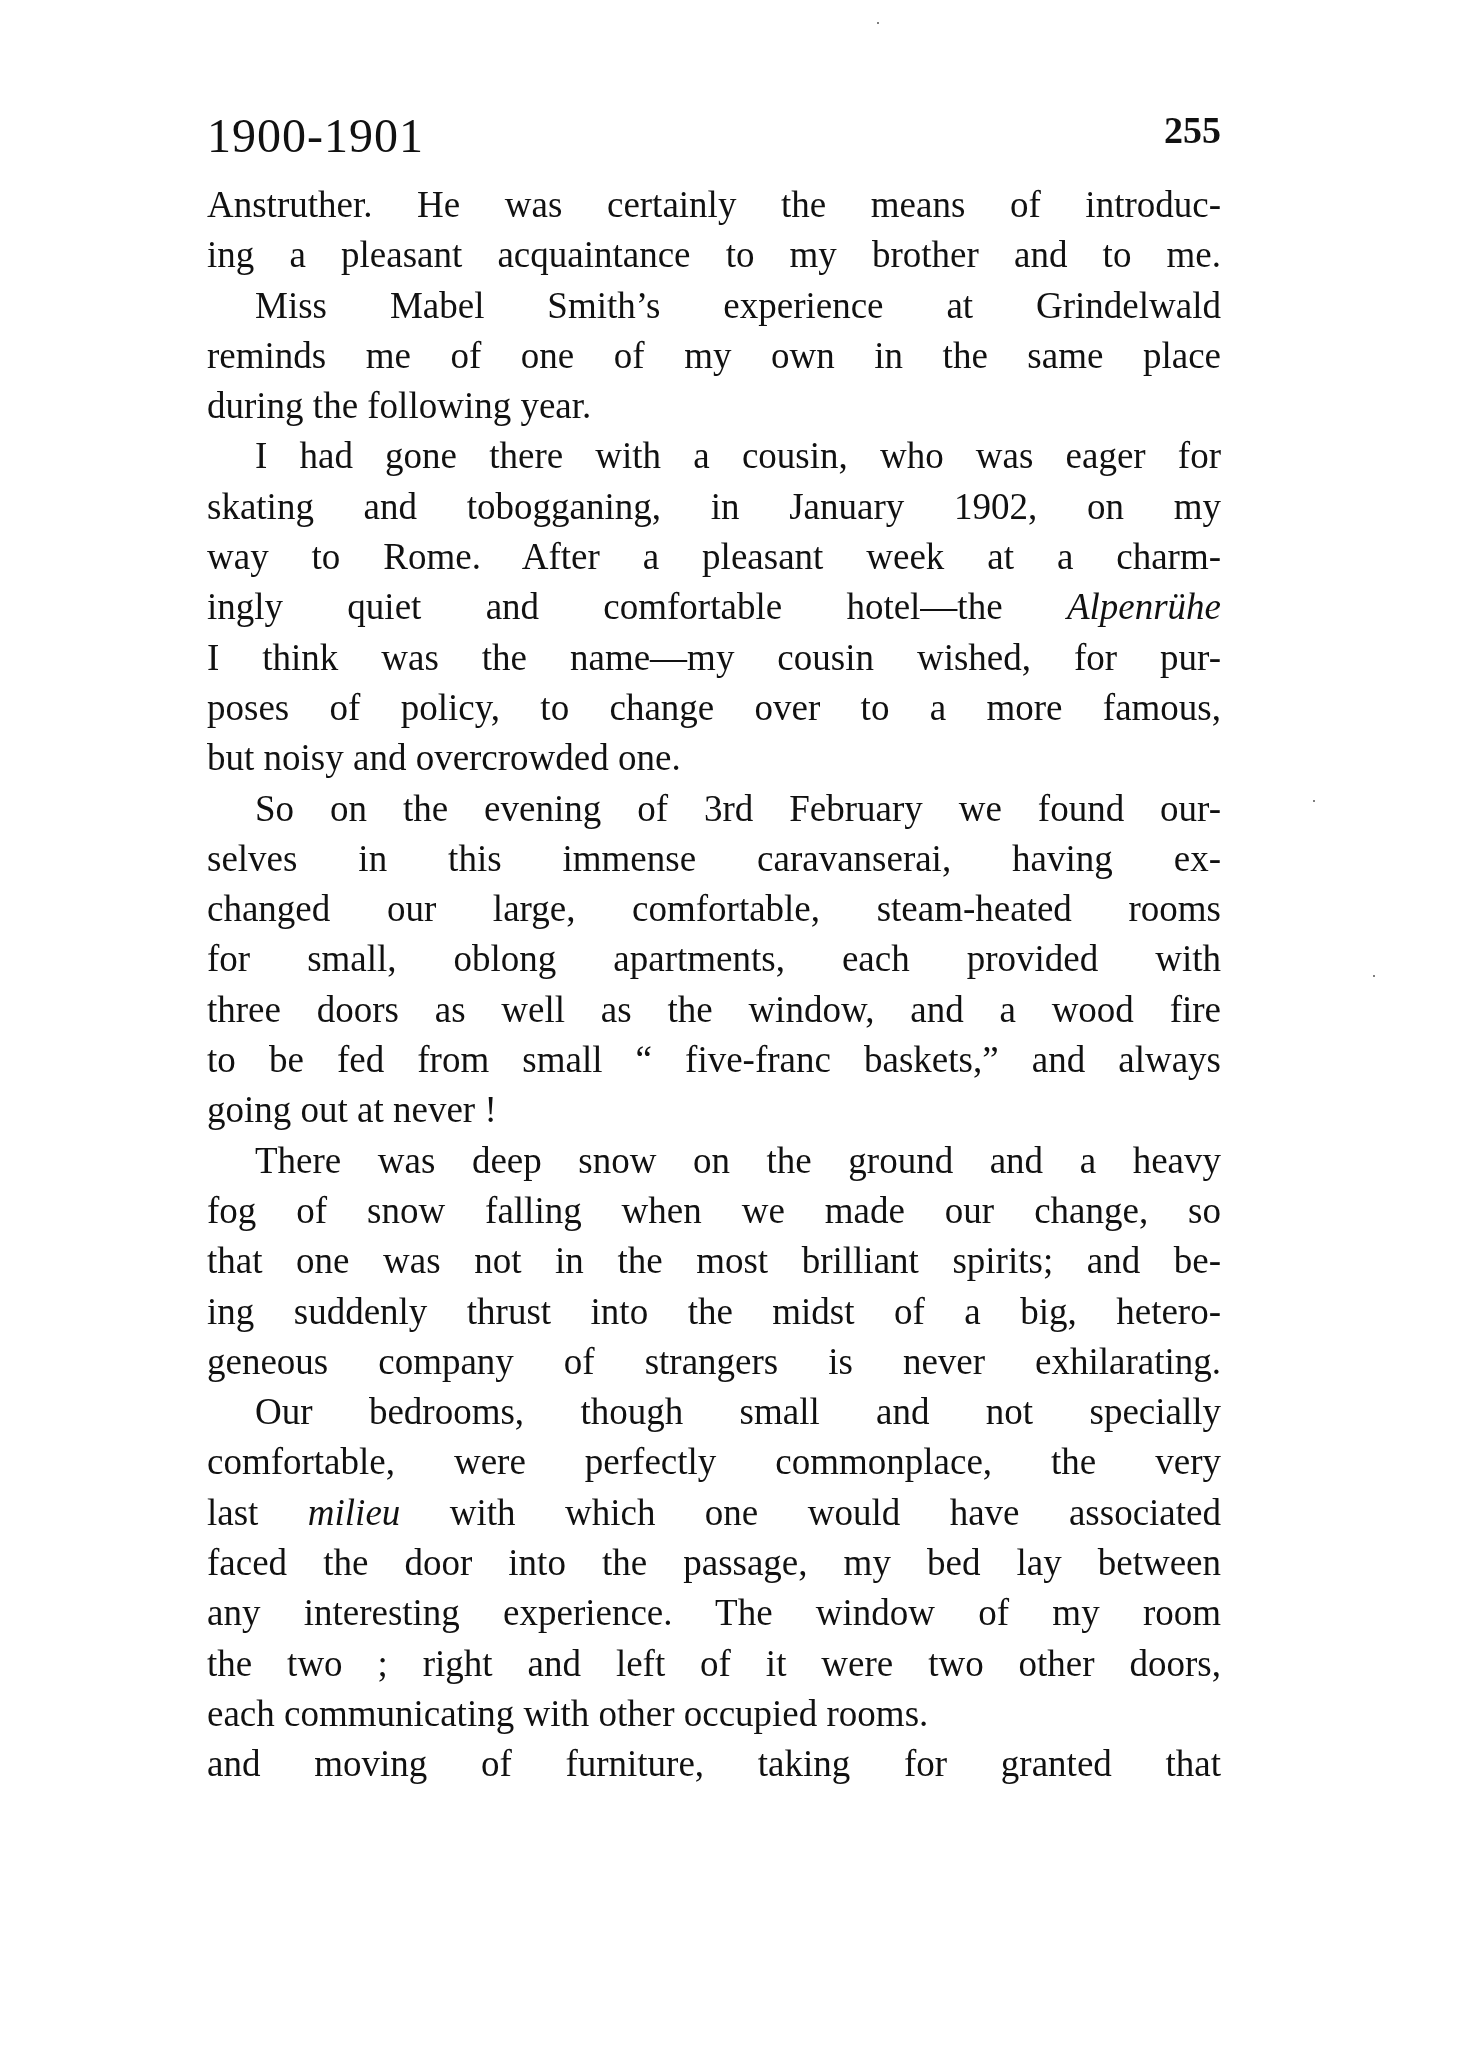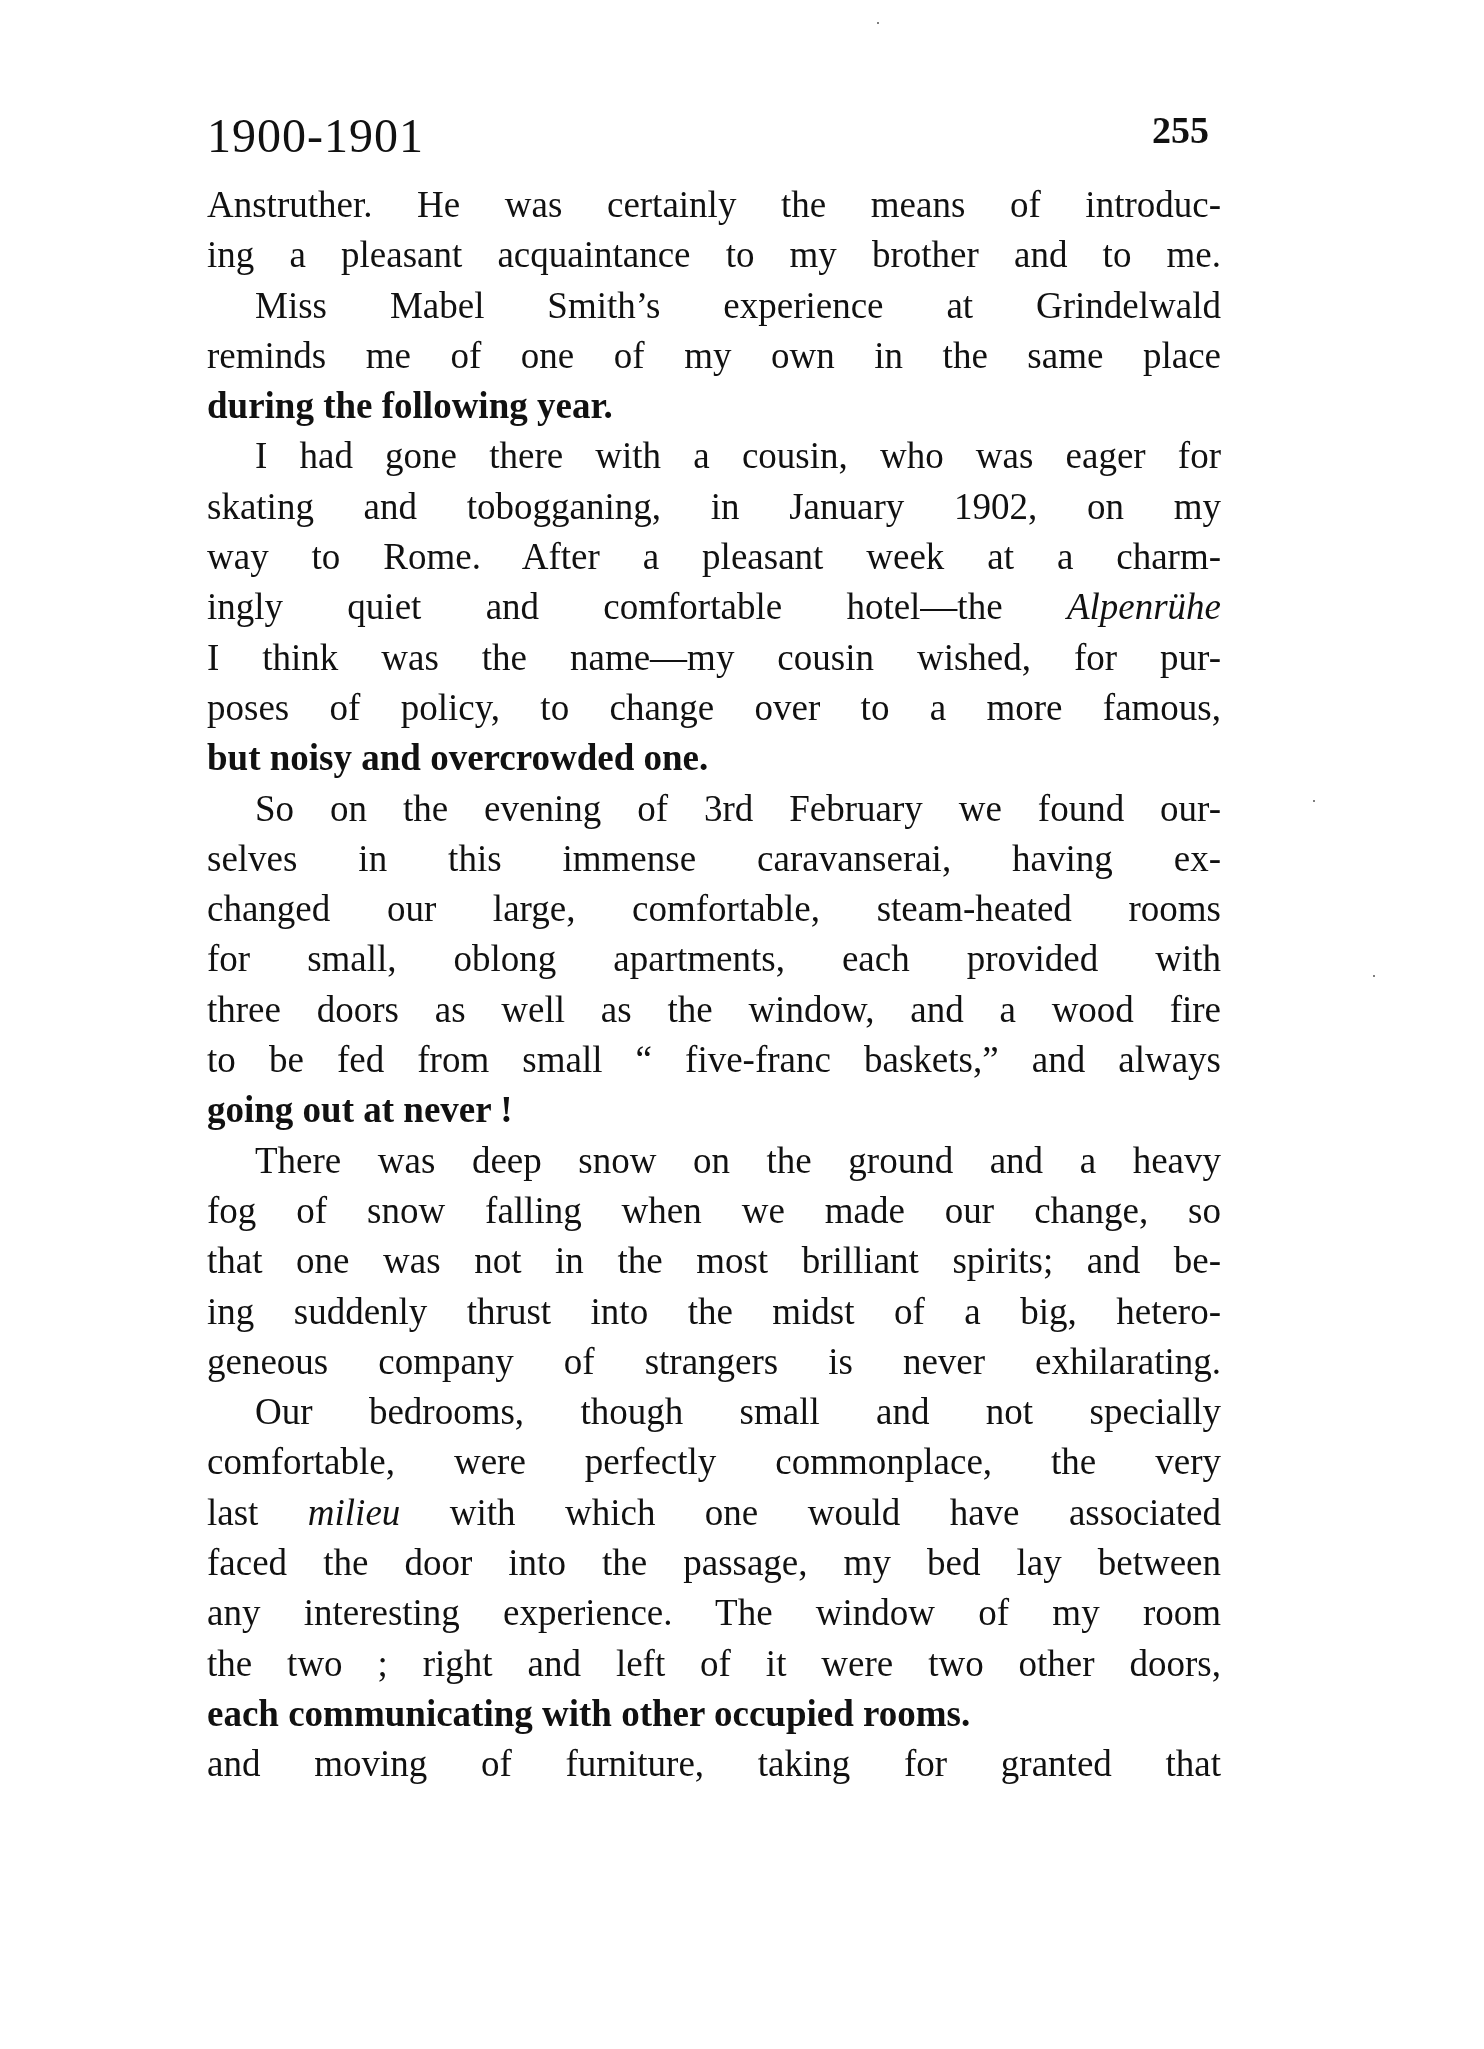--- a/index.html
+++ b/index.html
@@ -1,24 +1,24 @@
 <!DOCTYPE html>
 <html><head>
 <meta charset="utf-8">
 <style>
   html, body { margin: 0; padding: 0; background: #ffffff; }
   body { width: 1484px; height: 2049px; position: relative; overflow: hidden; }
   .page { position: absolute; left: 0; top: 0; width: 1484px; height: 2049px; background: #ffffff; color: #111111;
           font-family: "Liberation Serif", "DejaVu Serif", serif; }
   .running-head { position: absolute; top: 108px; left: 207px; width: 1014px; height: 50px; }
   .head-title { position: absolute; left: 0; right: 0; top: 0; text-align: left; font-size: 48px; letter-spacing: 1px; }
-  .head-page { position: absolute; right: 12px; top: 0; font-size: 38px; font-weight: bold; }
+  .head-page { position: absolute; right: 0; top: 0; font-size: 38px; font-weight: bold; }
   .body-text { position: absolute; left: 207px; top: 180px; width: 1014px; }
   .line { height: 50.3px; line-height: 50.3px; font-size: 37px; white-space: nowrap; text-align: justify; text-align-last: justify; overflow: visible; }
-  .line.last { text-align-last: left; font-weight: bold; }
+  .line.last { text-align-last: left; }
   .line.indent { padding-left: 48px; }
   .line .it { font-style: italic; }
   .speck { position: absolute; width: 2px; height: 2px; background: #555; border-radius: 1px; }
 </style>
 </head>
 <body>
 
 <div class="page">
   <div class="running-head">
     <div class="head-title">1900-1901</div>

